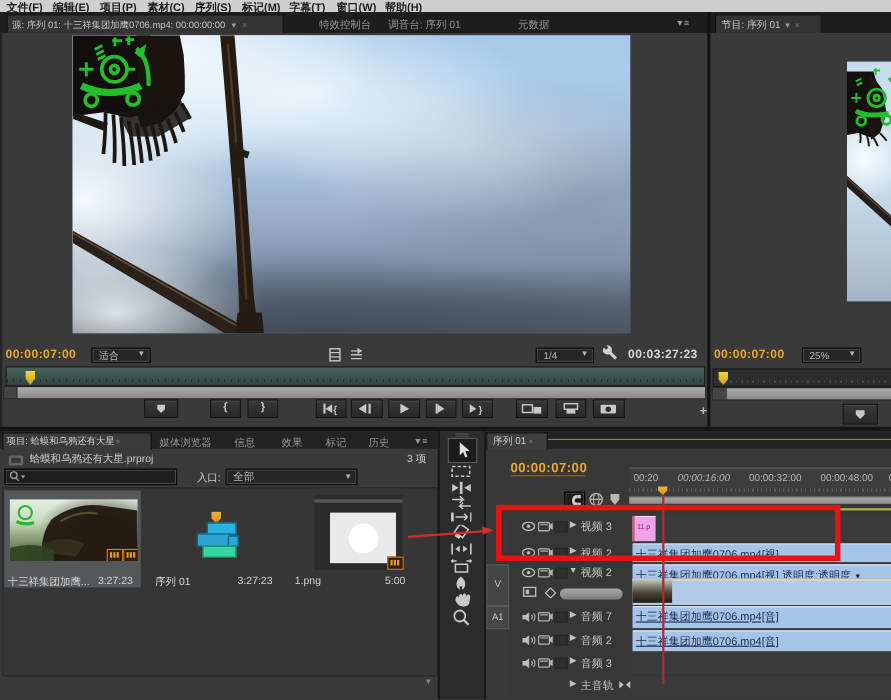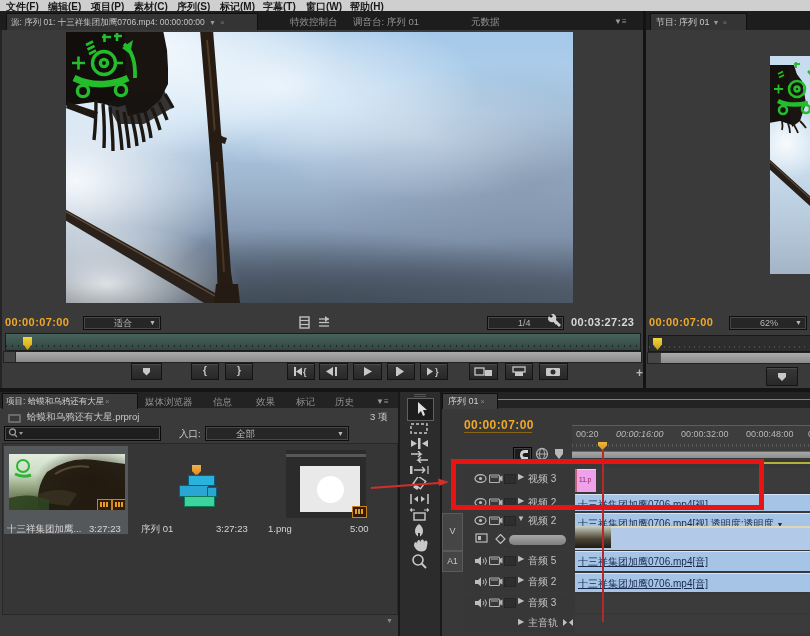--- a/index.html
+++ b/index.html
@@ -1,18 +1,18 @@
 <!DOCTYPE html>
 <html><head><meta charset="utf-8">
 <style>
 html,body{margin:0;padding:0;}
 body{width:810px;height:636px;background:#3a3a3a;font-family:"Liberation Sans",sans-serif;overflow:hidden;position:relative;}
 .abs{position:absolute;}
 .tc{color:#f0a828;font-weight:bold;font-size:11px;letter-spacing:.4px;}
-.dd{background:#262626;border:1px solid #0e0e0e;box-shadow:inset 0 0 0 1px #484848;color:#b8b8b8;font-size:9px;padding-left:24px;}
+.dd{background:#262626;border:1px solid #0e0e0e;box-shadow:inset 0 0 0 1px #484848;color:#b8b8b8;font-size:9px;}
 .btn{position:absolute;background:linear-gradient(180deg,#383838,#282828);border:1px solid #141414;box-shadow:inset 0 1px 0 #4a4a4a;height:15px;}
 .tab{position:absolute;color:#969696;font-size:9.5px;top:16px;}
 .cap{position:absolute;color:#d4d4d4;font-size:9.5px;}
 </style></head>
 <body>
 
 <div class="abs" style="left:0;top:0;width:810px;height:11px;background:#cfcfcf;color:#1a1a1a;font-size:10px;font-weight:bold;overflow:hidden;">
  <div class="abs" style="left:6px;top:0;">文件(F)</div>
  <div class="abs" style="left:48px;top:0;">编辑(E)</div>
  <div class="abs" style="left:91px;top:0;">项目(P)</div>
@@ -191,21 +191,21 @@
             <path d="M8,11 l5,-2.5 M9,14.5 l5,-2.5"></path>
             <path d="M24,1 h6 M26,-1 v6"></path>
           </g>
    <path d="M38,8 q8,7 8,24" stroke="#24bd2c" stroke-width="2.6" fill="none"></path>
    </g>
    <path d="M-2,102 L40,140 L40,150 L-2,112 Z" fill="#261e18"></path>
    <path d="M-2,104 L40,142" stroke="#806444" stroke-width="1.2" fill="none" opacity=".6"></path>
   </svg>
  </div>
  <div class="abs tc" style="left:3px;top:286px;">00:00:07:00</div>
- <div class="abs dd" style="left:83px;top:286px;width:52px;height:12px;line-height:12px;"><span style="margin-left:6px;">62%</span><span style="float:right;margin-right:4px;font-size:7px;">▼</span></div>
+ <div class="abs dd" style="left:83px;top:286px;width:52px;height:12px;line-height:12px;"><span style="margin-left:6px;">25%</span><span style="float:right;margin-right:4px;font-size:7px;">▼</span></div>
  <div class="abs" style="left:2px;top:305px;width:161px;height:15px;background:#2d2d2d;border:1px solid #191919;">
       <div class="abs" style="left:0;top:10px;width:159px;height:2px;background:repeating-linear-gradient(90deg,#4a4a4a 0 1px,transparent 1px 5px);"></div>
   <div class="abs" style="left:4px;top:2px;width:9px;height:12px;background:linear-gradient(180deg,#f6d63a,#c89e18);clip-path:polygon(0 0,100% 0,100% 55%,50% 100%,0 55%);"></div>
  </div>
  <div class="abs" style="left:1px;top:322px;width:163px;height:10px;background:#4e4e4e;border:1px solid #222;">
   <div class="abs" style="left:0;top:0;width:12px;height:10px;background:#454545;"></div>
   <div class="abs" style="left:13px;top:0;width:150px;height:10px;background:linear-gradient(180deg,#ababab,#8a8a8a);"></div>
  </div>
  <div class="btn" style="left:120px;top:337px;width:30px;height:17px;"><svg width="30" height="17">
         <path d="M11,5 h8 v4 l-4,4 l-4,-4 z" fill="#c8c8c8"></path>
@@ -468,21 +468,21 @@
     <path d="M1,3 h3 l3,-2.5 v9 l-3,-2.5 h-3 z" fill="#bdbdbd"></path>
     <path d="M9,3 q2,2 0,4 M11,1.5 q3,3.5 0,7" stroke="#bdbdbd" stroke-width="1" fill="none"></path>
   </svg>
 <svg class="abs" style="left:489px;top:556px;" width="14" height="10">
     <rect x="0.5" y="1" width="10" height="7.5" rx="1" fill="none" stroke="#b2b2b2" stroke-width="1.2"></rect>
     <path d="M10.5,3 l3,-1.5 v6 l-3,-1.5" fill="#b2b2b2"></path>
     <line x1="2" y1="3" x2="9" y2="3" stroke="#b2b2b2" stroke-width="1"></line>
   </svg>
 <div class="abs" style="left:504px;top:556px;width:10px;height:8px;background:#2e2e2e;border:1px solid #262626;"></div>
 <div class="abs" style="left:518px;top:554px;color:#c0c0c0;font-size:8px;">▶</div>
-<div class="abs" style="left:528px;top:554px;color:#c4c4c4;font-size:10px;">音频 5</div>
+<div class="abs" style="left:528px;top:554px;color:#c4c4c4;font-size:10px;">音频 7</div>
 <svg class="abs" style="left:474px;top:577px;" width="13" height="10">
     <path d="M1,3 h3 l3,-2.5 v9 l-3,-2.5 h-3 z" fill="#bdbdbd"></path>
     <path d="M9,3 q2,2 0,4 M11,1.5 q3,3.5 0,7" stroke="#bdbdbd" stroke-width="1" fill="none"></path>
   </svg>
 <svg class="abs" style="left:489px;top:577px;" width="14" height="10">
     <rect x="0.5" y="1" width="10" height="7.5" rx="1" fill="none" stroke="#b2b2b2" stroke-width="1.2"></rect>
     <path d="M10.5,3 l3,-1.5 v6 l-3,-1.5" fill="#b2b2b2"></path>
     <line x1="2" y1="3" x2="9" y2="3" stroke="#b2b2b2" stroke-width="1"></line>
   </svg>
 <div class="abs" style="left:504px;top:577px;width:10px;height:8px;background:#2e2e2e;border:1px solid #262626;"></div>

